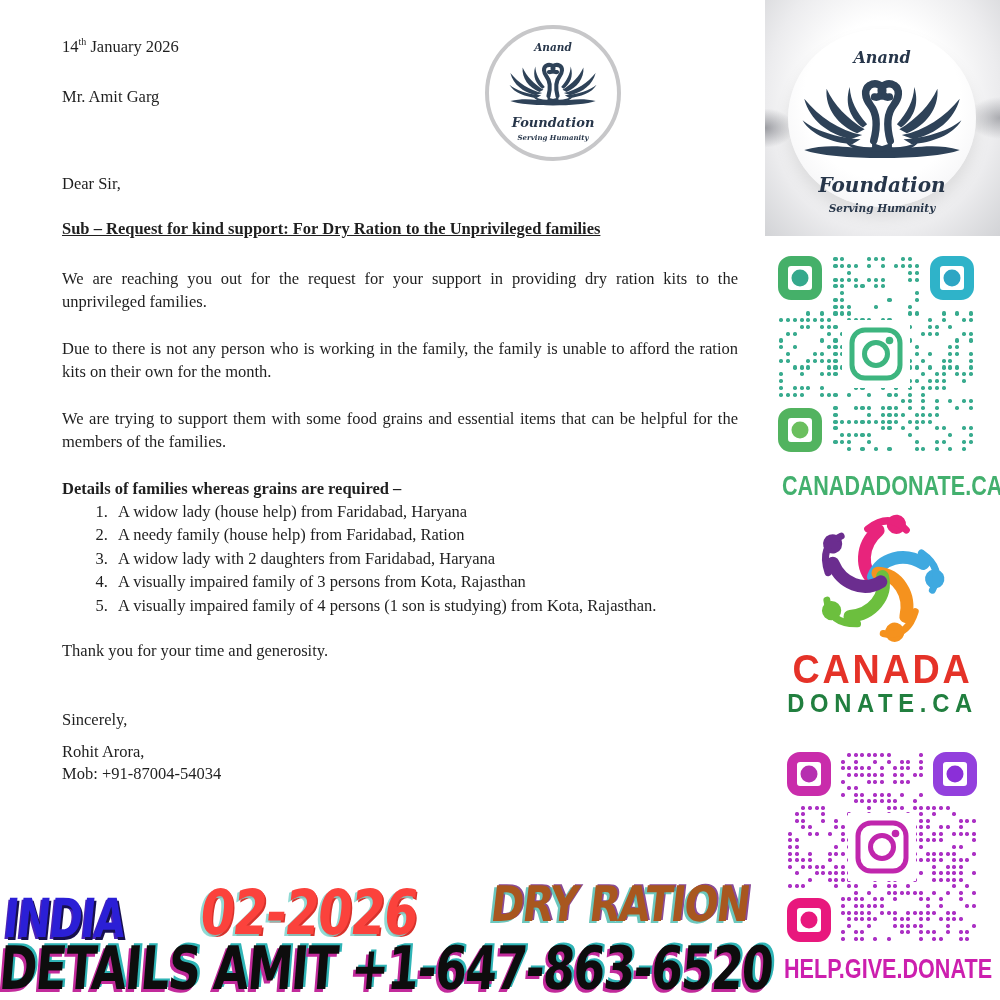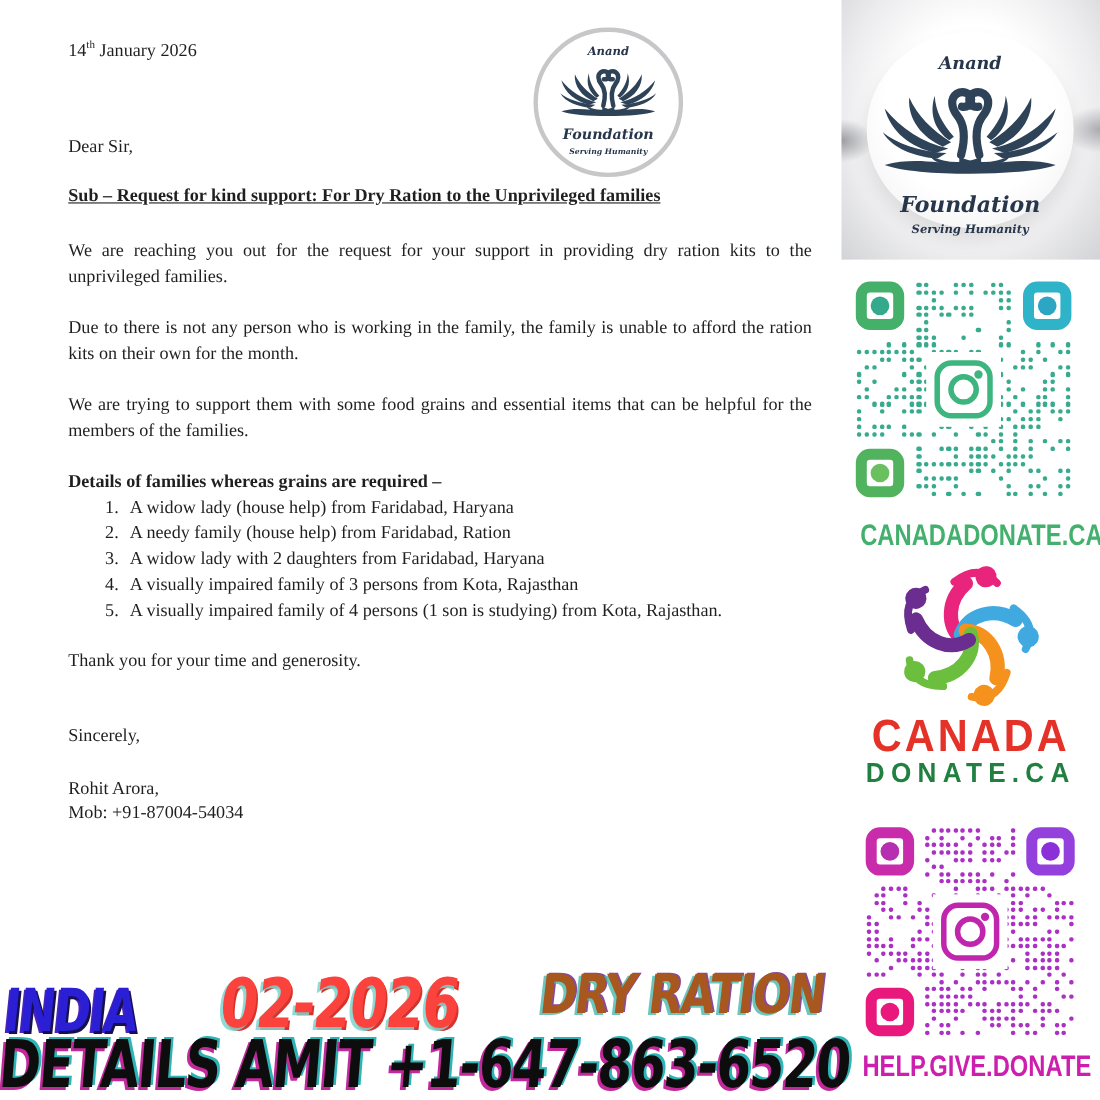--- a/index.html
+++ b/index.html
@@ -16,21 +16,21 @@
   .salutation { margin-top:64px; }
   .subject { margin-top:22px; font-weight:bold; text-decoration:underline; }
   .para1 { margin-top:27px; }
   .para2, .para3 { margin-top:24px; }
   .list-heading { margin-top:24px; font-weight:bold; }
   ol.fam-list { margin:0; padding-left:50px; }
   ol.fam-list li { line-height:23.5px; padding-left:6px; }
   .para4 { margin-top:18px; }
   .para5 { margin-top:22px; }
   .sign-off { margin-top:46px; }
-  .sig-block { margin-top:26px; line-height:22px; }
+  .sig-block { margin-top:10px; line-height:22px; }
 
   
   .seal { position:absolute; left:423px; top:-5px; width:136px; height:136px; border:4px solid #c7c7c9;
           border-radius:50%; background:#fff; text-align:center; padding-top:13px; line-height:1; }
   .seal .logo-name   { font-family:"DejaVu Serif", serif; font-style:italic; font-weight:bold; font-size:10.5px; color:#27364a; }
   .seal .logo-name2  { font-family:"DejaVu Serif", serif; font-style:italic; font-weight:bold; font-size:13px; color:#27364a; margin-top:1px; }
   .seal .logo-tag    { font-family:"DejaVu Serif", serif; font-style:italic; font-weight:bold; font-size:7px; color:#27364a; margin-top:5px; }
 
   
   .logo-card { position:absolute; left:765px; top:0; width:235px; height:236px;
@@ -127,20 +127,21 @@
       <svg width="100" height="59" viewBox="0 0 220 130">
           <use href="#swan-pair"></use>
         </svg>
       <div class="logo-name2">Foundation</div>
       <div class="logo-tag">Serving Humanity</div>
     </div>
 
     <p class="date-line"><span>14</span><sup>th</sup><span> January 2026</span></p>
 
     <div class="recipient">
+      <div>Mr. Amit Garg</div>
     </div>
 
     <p class="salutation">Dear Sir,</p>
 
     <p class="subject">Sub – Request for kind support: For Dry Ration to the Unprivileged families</p>
 
     <p class="para1 just">We are reaching you out for the request for your support in providing dry ration kits to the unprivileged families.</p>
     <p class="para2 just">Due to there is not any person who is working in the family, the family is unable to afford the ration kits on their own for the month.</p>
     <p class="para3 just">We are trying to support them with some food grains and essential items that can be helpful for the members of the families.</p>
 

